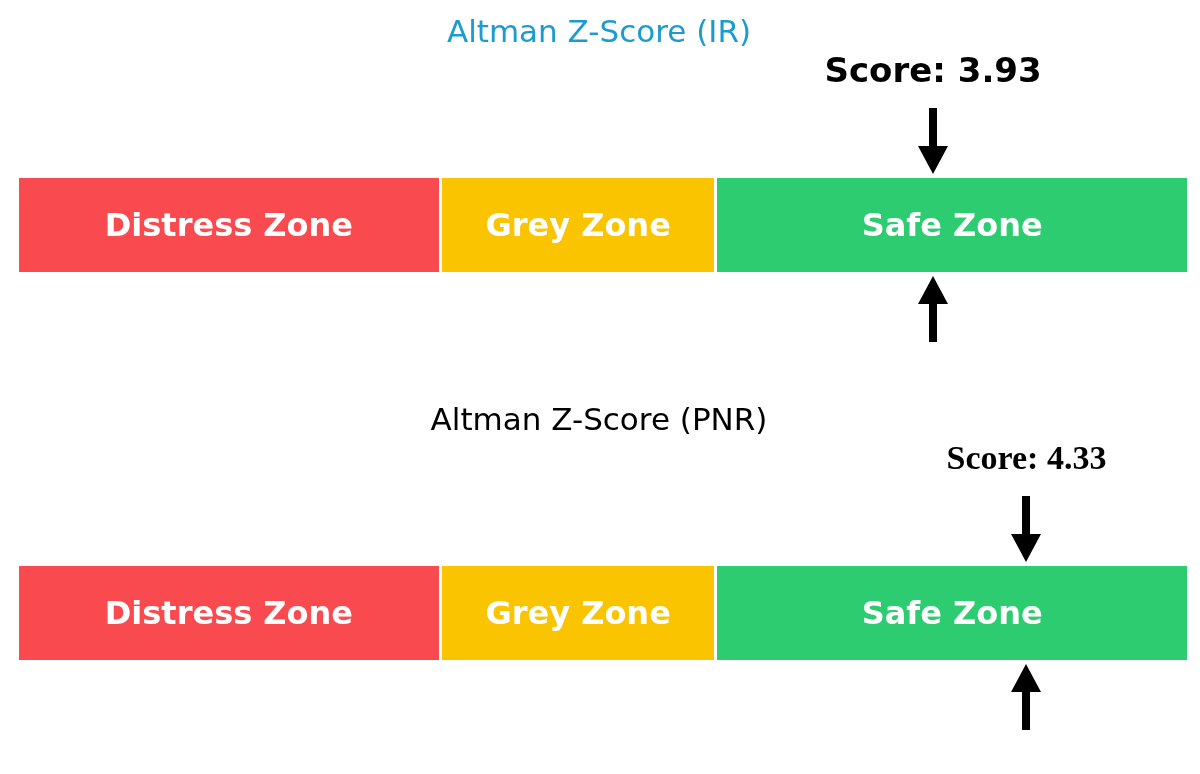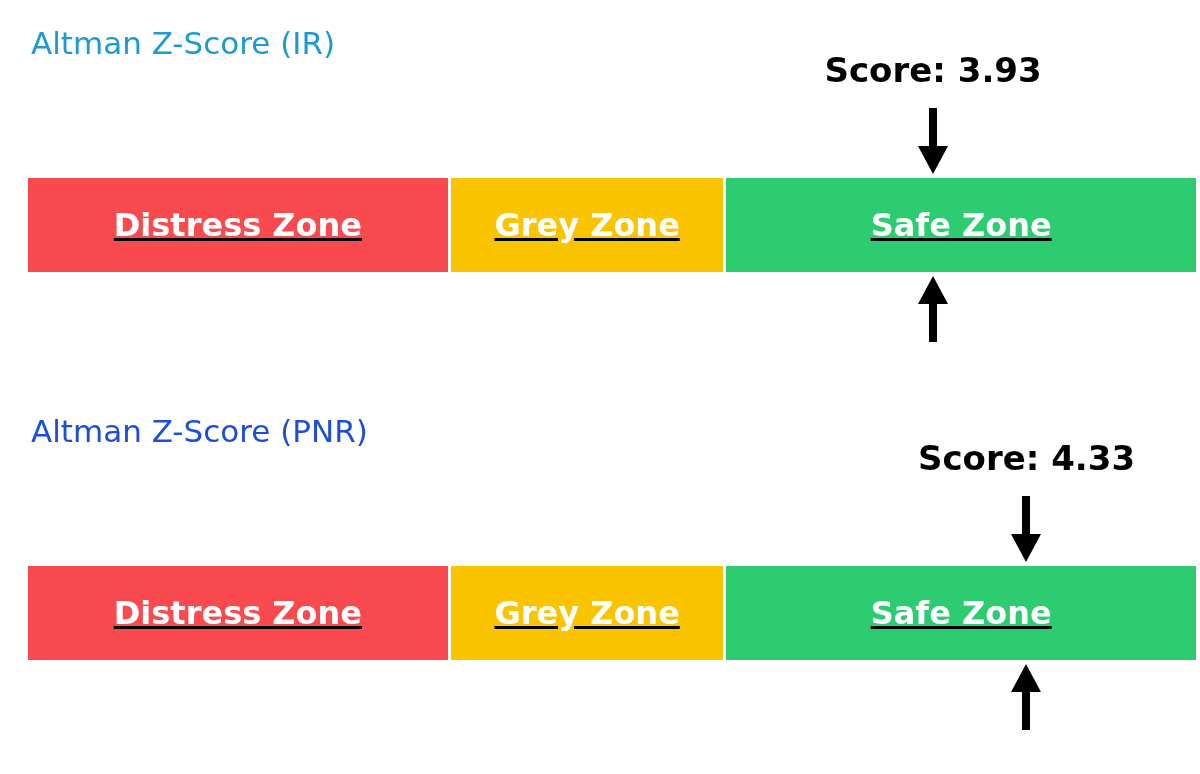--- a/index.html
+++ b/index.html
@@ -21,21 +21,22 @@
     width: 1168px;
     height: 344px;
   }
   .chart-0 { top: 0; }
   .chart-1 { top: 388px; }
   .title {
     position: absolute;
     top: 6px;
     left: 0;
     right: 0;
-    margin: 16px;
+    margin: 4px;
+    text-align: center;
     font-size: 31px;
     font-weight: 400;
     line-height: 42px;
     color: #1C9BD1;
   }
   .score {
     position: absolute;
     top: 53px;
     transform: translateX(-50%);
     font-size: 34px;
@@ -50,25 +51,24 @@
     height: 66px;
     transform: translateX(-50%);
     color: #000000;
   }
   .arrow svg { display: block; width: 100%; height: 100%; }
   .arrow-down { top: 108px; }
   .arrow-up   { top: 276px; }
   .bar {
     position: absolute;
     top: 178px;
-    left: 13px;
+    left: 4px;
     width: 100%;
     height: 94px;
     display: flex;
-    text-decoration: underline;
   }
   .zone {
     box-sizing: border-box;
     display: flex;
     align-items: center;
     justify-content: center;
     height: 100%;
     color: #ffffff;
     font-size: 32px;
     font-weight: 700;
@@ -102,22 +102,22 @@
       </div>
     </div>
     <div class="arrow arrow-up marker" style="left: 78.6%; color: rgb(0, 0, 0);">
       <svg viewBox="0 0 30 66" xmlns="http://www.w3.org/2000/svg" aria-hidden="true">
         <path d="M15 0 L30 28 h-11 v38 h-8 V28 H0 Z" fill="currentColor"></path>
       </svg>
     </div>
   </section>
 
   <section class="chart chart-1">
-    <h2 class="title" style="color: #1d4ed8;">Altman Z-Score (PNR)</h2>
-    <div class="score marker" style="left: 86.6%;">Score: 4.33</div>
+    <h2 class="title" style="color: #000000;">Altman Z-Score (PNR)</h2>
+    <div class="score marker" style="left: 86.6%; font-family: Liberation Serif, serif;">Score: 4.33</div>
     <div class="arrow arrow-down marker" style="left: 86.6%; color: rgb(0, 0, 0);">
       <svg viewBox="0 0 30 66" xmlns="http://www.w3.org/2000/svg" aria-hidden="true">
         <path d="M11 0 h8 v38 h11 L15 66 L0 38 h11 Z" fill="currentColor"></path>
       </svg>
     </div>
     <div class="bar">
       <div class="zone" style="width: 36.2%; background: rgb(249, 75, 79); color: rgb(255, 255, 255);">
         <span>Distress Zone</span>
       </div>
       <div class="zone" style="width: 23.6%; background: rgb(251, 196, 0); color: rgb(255, 255, 255);">

